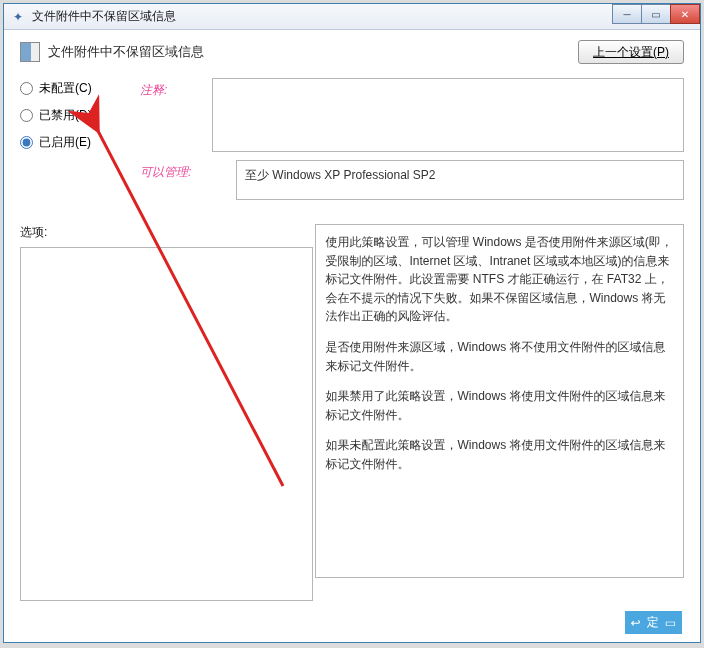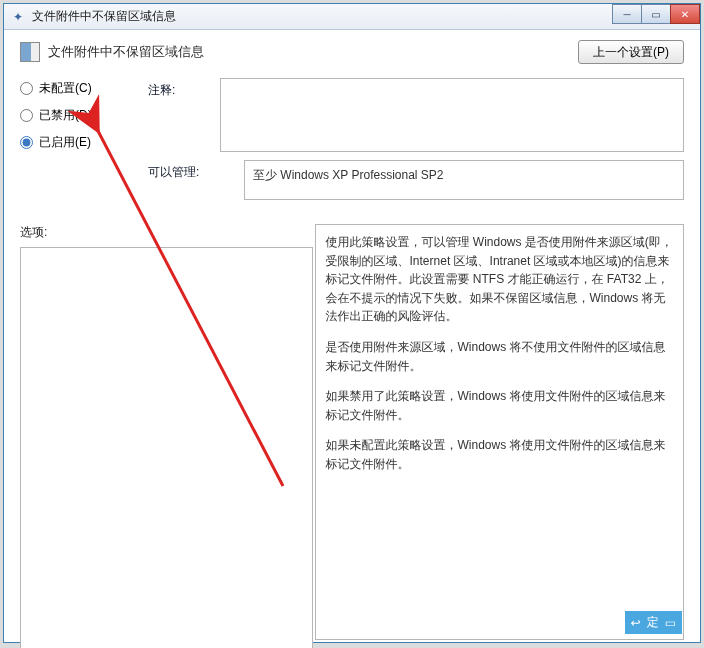--- a/index.html
+++ b/index.html
@@ -61,50 +61,50 @@
   .header-left { display: flex; align-items: center; gap: 8px; }
   .policy-icon {
     width: 20px; height: 20px;
     border: 1px solid #8a8a8a; background: #efefef;
     display: flex;
   }
   .policy-icon::before {
     content: ""; width: 10px; height: 100%; background: #7aa6cf;
   }
   .header-title { font-size: 13px; color: #2a2a2a; }
-  .nav-btns { display: flex; gap: 8px; }
+  .nav-btns { display: flex; gap: 8px; text-decoration: underline; }
   .btn {
     height: 24px; padding: 0 14px;
     border: 1px solid #8f8f8f;
     background: linear-gradient(#fefefe, #e6e6e6);
     border-radius: 3px;
     font-size: 12px;
     cursor: default;
   }
   .radios { margin-top: 10px; display: flex; flex-direction: column; gap: 10px; }
   .radio-item { display: flex; align-items: center; gap: 6px; position: relative; }
   .radio-item input { accent-color: #3a78c2; }
   .meta-row { display: flex; margin-top: 8px; }
-  .meta-label { width: 72px; color: #0f172a; padding-top: 4px; }
+  .meta-label { width: 72px; color: #ec4899; padding-top: 4px; font-style: italic; }
   .meta-box {
     flex: 1; min-height: 74px; border: 1px solid #b6b6b6;
     background: #fff; padding: 6px 8px;
     color: #333;
   }
   .meta-box.small { min-height: 40px; margin-left: 24px; }
-  .top-grid { display: flex; gap: 12px; }
+  .top-grid { display: flex; gap: 4px; }
   .top-left { width: 116px; }
   .top-right { flex: 1; }
   .middle-row { display: flex; margin-top: 24px; gap: 2px; }
   .col { flex: 1; display: flex; flex-direction: column; }
   .col-label { margin-bottom: 6px; color: #222; }
   .panel {
     border: 1px solid #b6b6b6;
     background: #fff;
-    height: 416px;
+    height: 354px;
     overflow-y: auto;
     padding: 8px 10px;
     font-size: 12px;
     color: #333;
     line-height: 1.55;
     position: relative;
   }
   .panel p { margin-bottom: 12px; }
   .footer {
     position: absolute; bottom: 8px; right: 18px; left: 18px;

